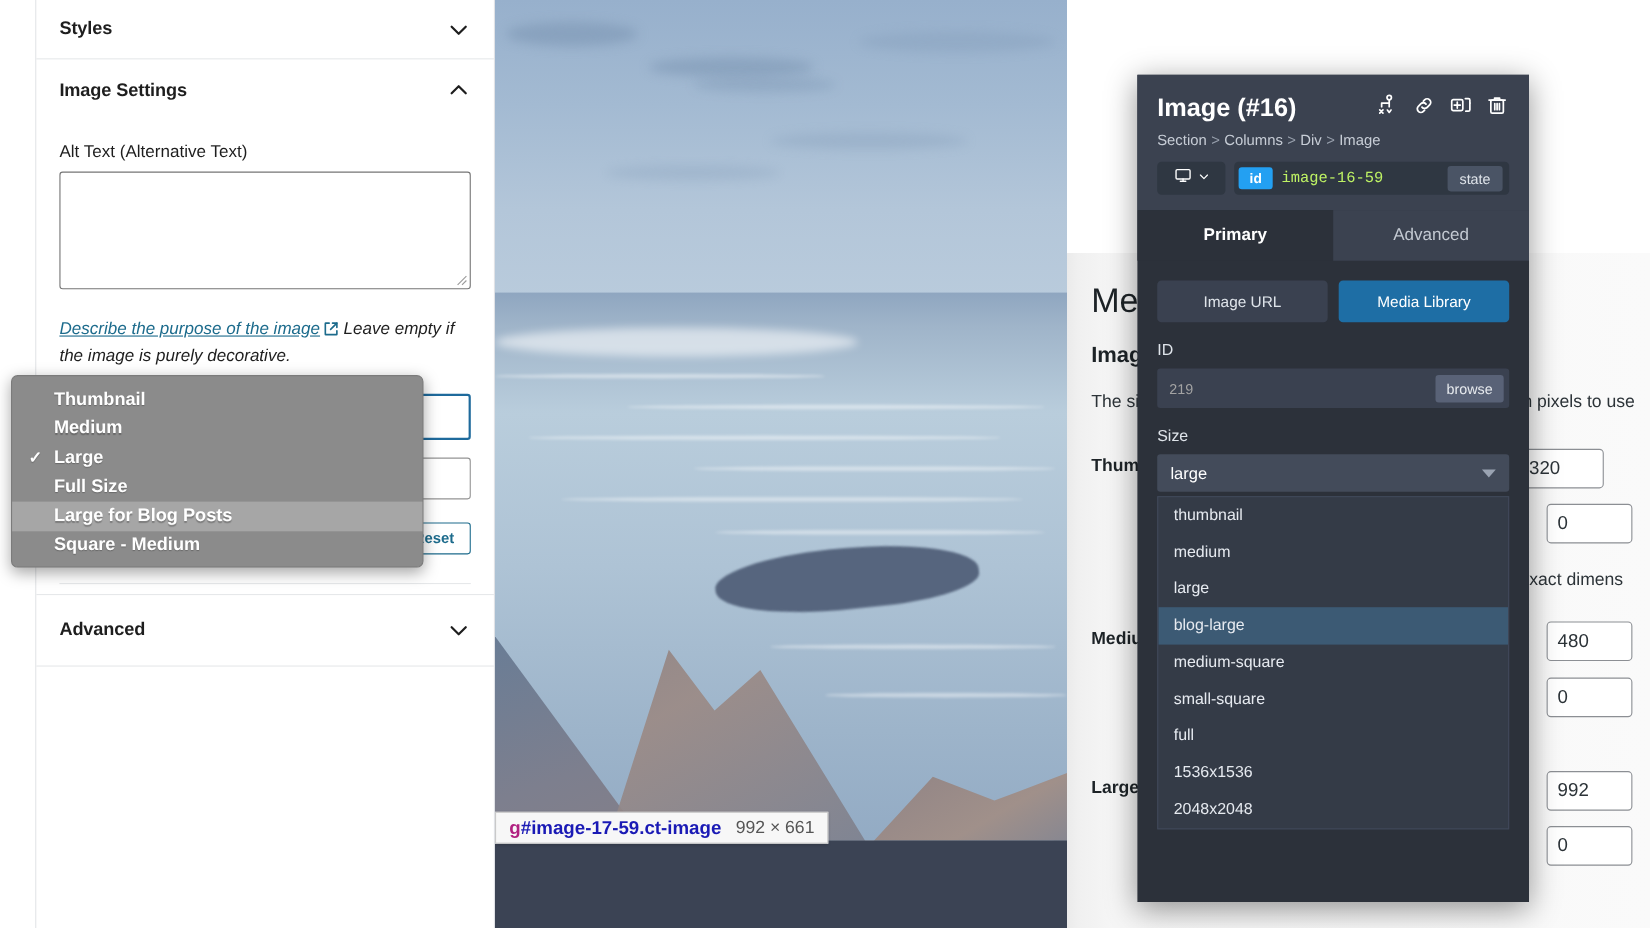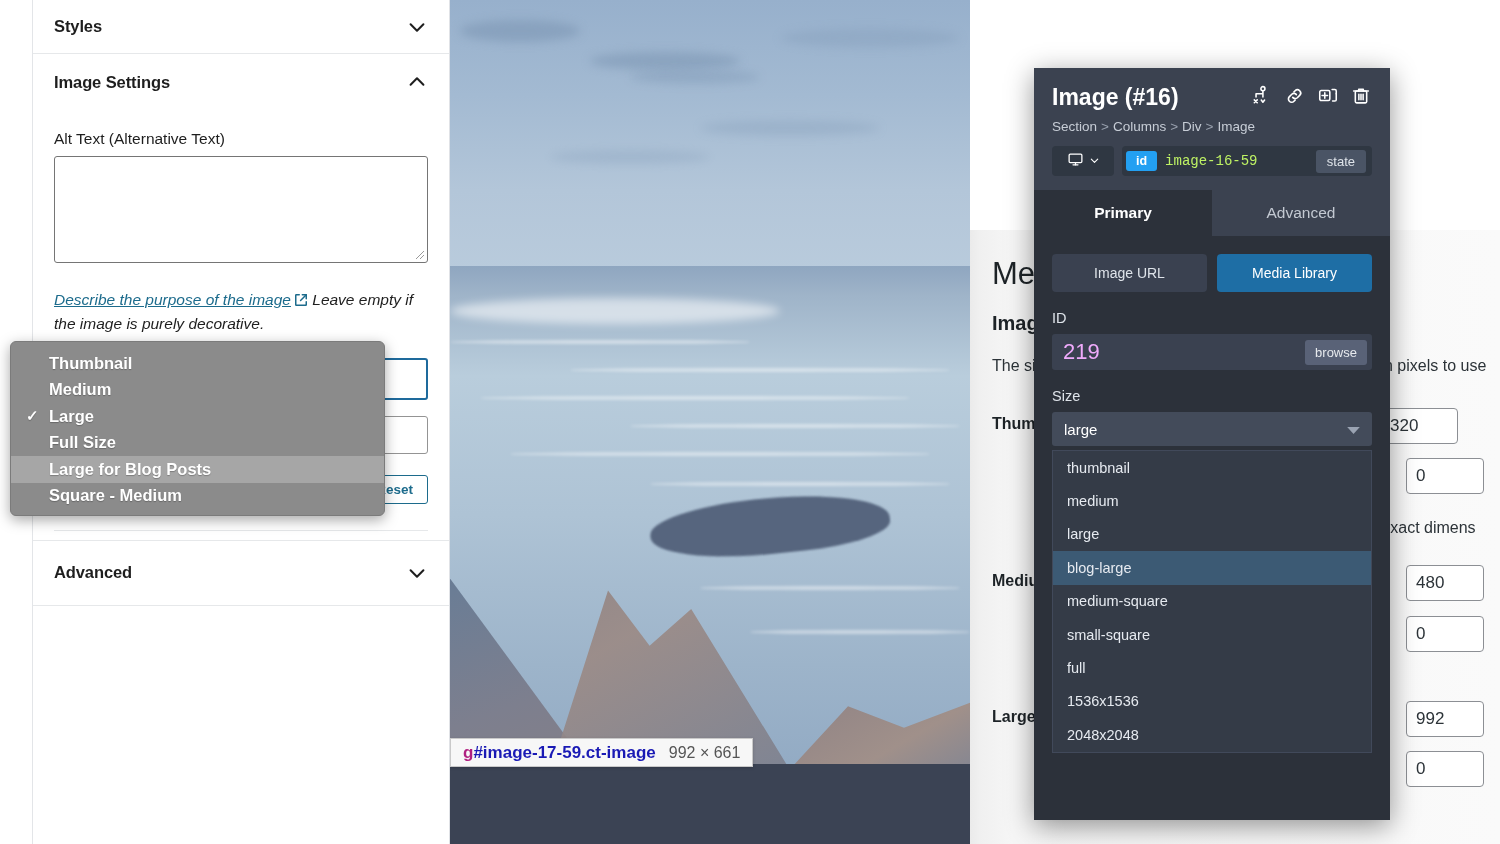--- a/index.html
+++ b/index.html
@@ -221,21 +221,21 @@
   .ox-srcbtn {
     flex: 1; text-align: center; padding: 11px 0; border-radius: 4px;
     font-size: 14px; color: #dfe4ea; background: #3a4150; cursor: pointer;
   }
   .ox-srcbtn.sel { background: #1e6ea5; color: #fff; }
   .ox-flabel { color: #dfe4ea; font-size: 14.5px; margin: 18px 0 8px 0; }
   .ox-idinput {
     height: 36px; background: #3a4150; border-radius: 3px;
     display: flex; align-items: center; justify-content: space-between; padding: 0 5px 0 11px;
   }
-  .ox-idinput .val { color: #f0abfc; font-size: 22px; }
+  .ox-idinput .val { color: #a3a3a3; font-size: 13px; }
   .ox-browse {
     background: #596277; color: #e7eaee; font-size: 13px; border-radius: 3px;
     padding: 5px 10px; cursor: pointer;
   }
   .ox-sizesel {
     height: 34px; background: #434b5a; border-radius: 3px;
     display: flex; align-items: center; justify-content: space-between; padding: 0 12px;
     color: #fff; font-size: 15px; cursor: pointer;
   }
   .ox-dd {

